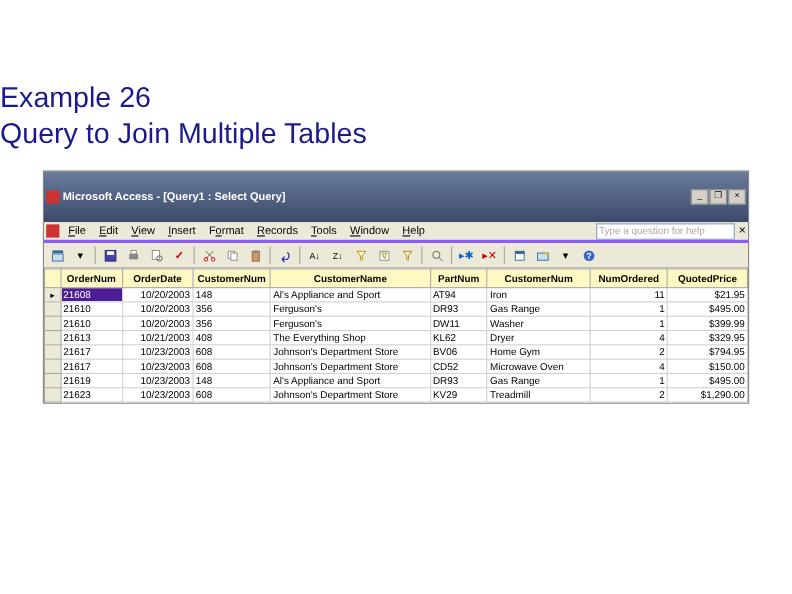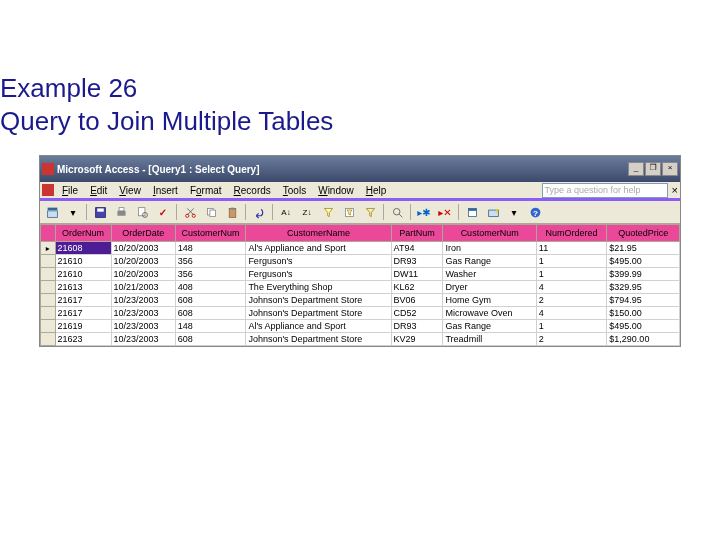--- a/index.html
+++ b/index.html
@@ -1,38 +1,38 @@
 <!DOCTYPE html>
 <html><head>
 <meta charset="utf-8">
 <style>
 html,body{margin:0;padding:0;width:720px;height:540px;background:#fff;font-family:Arial,sans-serif}
 .slide-title{text-align:left;font-size:26px;color:#1a1a8c;margin-top:72px;line-height:1.25}
 .app-window{margin:18px auto 0;width:640px;border:1px solid #888;background:#d4d0c8;font-family:Tahoma,Arial,sans-serif;font-size:10px;color:#000}
-.titlebar{height:16px;background:linear-gradient(#6b7b9c,#3b4a6b);color:#fff;display:flex;align-items:center;padding:5px 2px}
+.titlebar{height:16px;background:linear-gradient(#6b7b9c,#3b4a6b);color:#fff;display:flex;align-items:center;padding:15px 2px}
 .titlebar .app-icon{width:12px;height:12px;margin-right:3px;background:#c33;display:inline-block}
 .titlebar .title-text{font-size:10px;font-weight:bold;flex:1}
 .win-btns{display:flex;gap:1px}
 .win-btn{width:14px;height:12px;background:#d4d0c8;border:1px solid #888;font-size:8px;line-height:10px;text-align:center;color:#000;cursor:default}
 .menubar{height:16px;background:#ece9d8;display:flex;align-items:center;padding:0 2px;border-bottom:3px solid #8b5cf6}
 .menubar .m{font-size:10px;padding:1px 6px;cursor:default}
 .menubar .m u{text-decoration:underline}
 .helpbox{margin-left:auto;width:120px;height:13px;border:1px solid #7f9db9;background:#fff;font-size:9px;color:#aaa;padding:0 2px;line-height:13px}
 .close-x{margin-left:4px;font-size:11px;color:#000;cursor:default}
 .toolbar{height:22px;background:#ece9d8;border-bottom:1px solid #aca899;display:flex;align-items:center;padding:0 2px;gap:1px}
 .tbtn{width:18px;height:18px;border:1px solid #ece9d8;display:flex;align-items:center;justify-content:center;cursor:default;font-size:10px}
 .tsep{width:1px;height:16px;background:#aca899;margin:0 2px}
 .tbtn svg{width:13px;height:13px}
 .grid-wrap{background:#fff}
 table.grid{border-collapse:collapse;width:100%;font-size:9px;table-layout:fixed}
-.grid th{background:#ec4899;border:1px solid #aca899;font-weight:normal;height:14px;font-size:9px;white-space:nowrap;overflow:hidden}
+.grid th{background:#fef9c3;border:1px solid #aca899;font-weight:bold;height:14px;font-size:9px;white-space:nowrap;overflow:hidden}
 .grid td{border:1px solid #d0d0d0;height:12px;padding:0 2px;white-space:nowrap;overflow:hidden}
 .rowhdr{width:14px;background:#ece9d8;border:1px solid #aca899!important;text-align:center;font-size:8px}
 .selcell{background:#4c1d95;color:#fff}
-.r{text-align:left}
+.r{text-align:right}
 </style>
 </head>
 <body>
 
 <div class="slide-title">
   <span>Example 26</span><br>
   <span>Query to Join Multiple Tables</span>
 </div>
 
 <div class="app-window">

